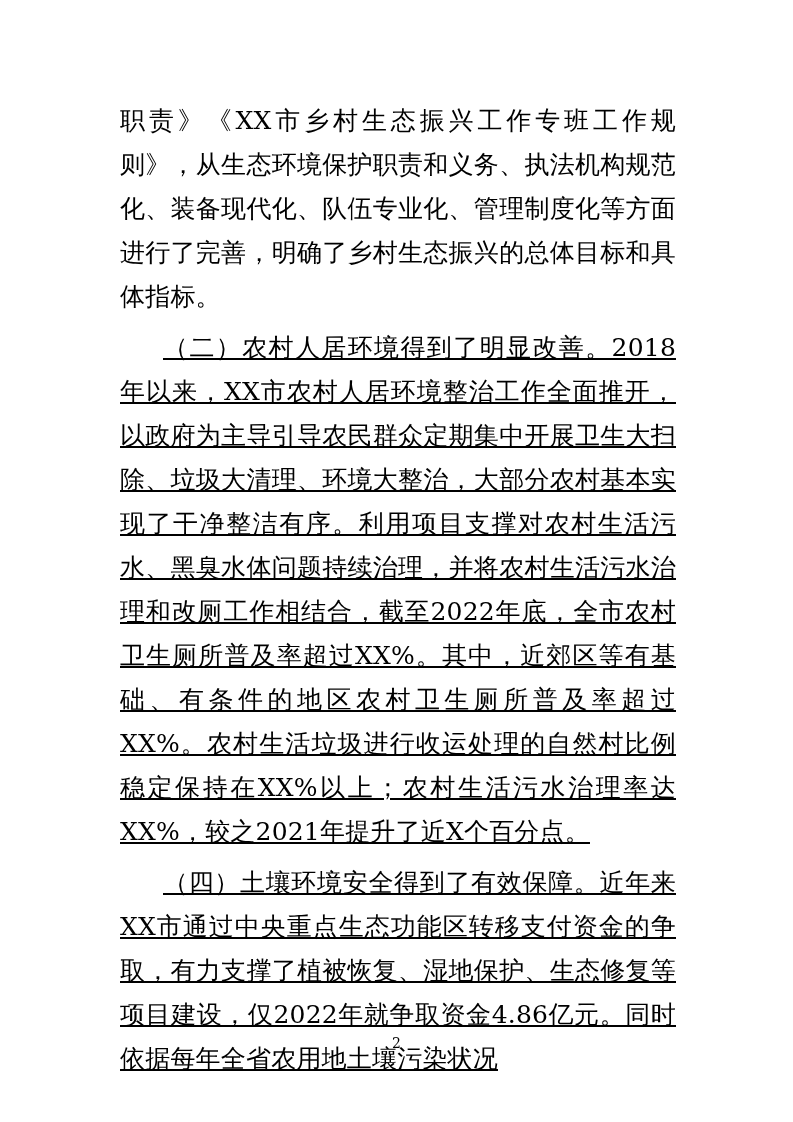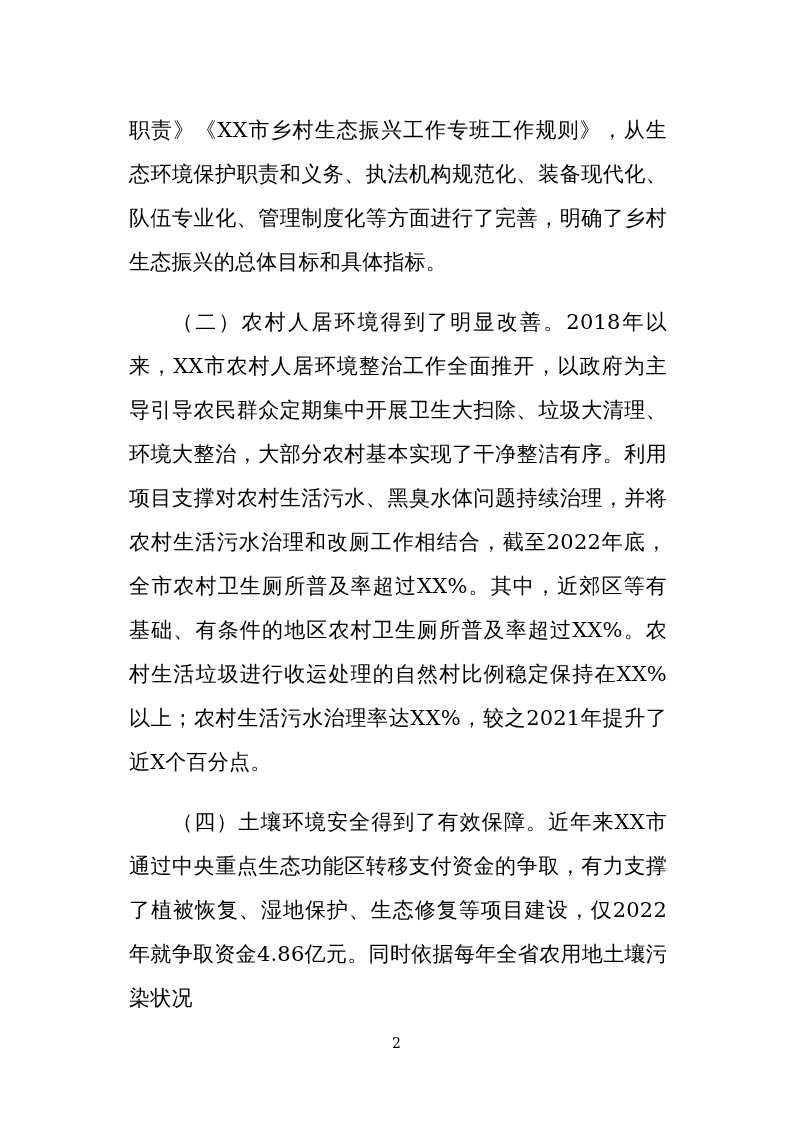--- a/index.html
+++ b/index.html
@@ -23,30 +23,31 @@
     height: 1122px;
     background: #ffffff;
   }
   .content {
     position: absolute;
     left: 113px;
     top: 92px;
     width: 570px;
   }
   .para {
-    font-size: 21px;
+    font-size: 25px;
     line-height: 44px;
     text-align: justify;
     text-justify: inter-ideograph;
     letter-spacing: 0.2px;
-    margin: 16px;
+    margin: 7px;
     text-indent: 0;
   }
   .para.indent {
     text-indent: 43px;
+    text-decoration: underline;
   }
   .page-number {
     position: absolute;
     left: 0;
     top: 1035px;
     width: 793px;
     text-align: center;
     font-size: 14px;
     font-family: "DejaVu Serif", "Liberation Serif", serif;
     color: #000000;

